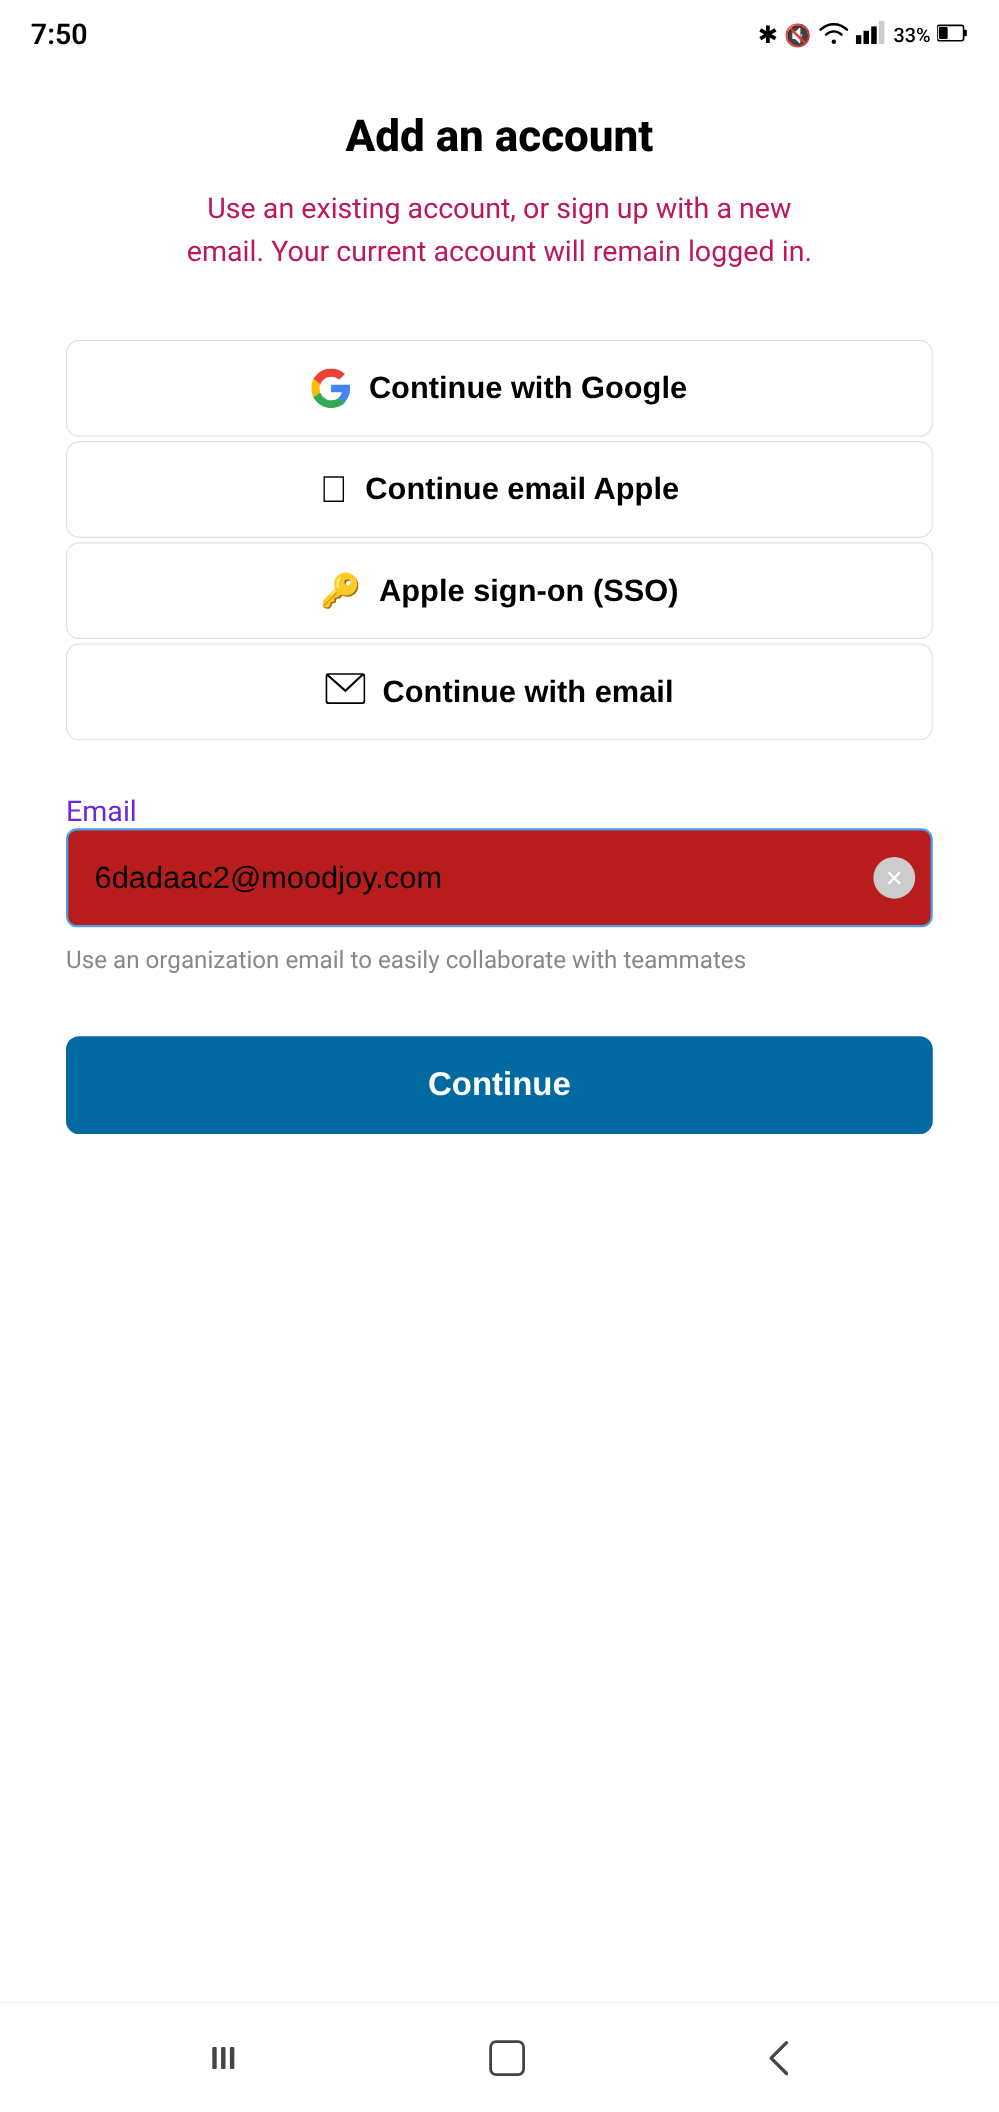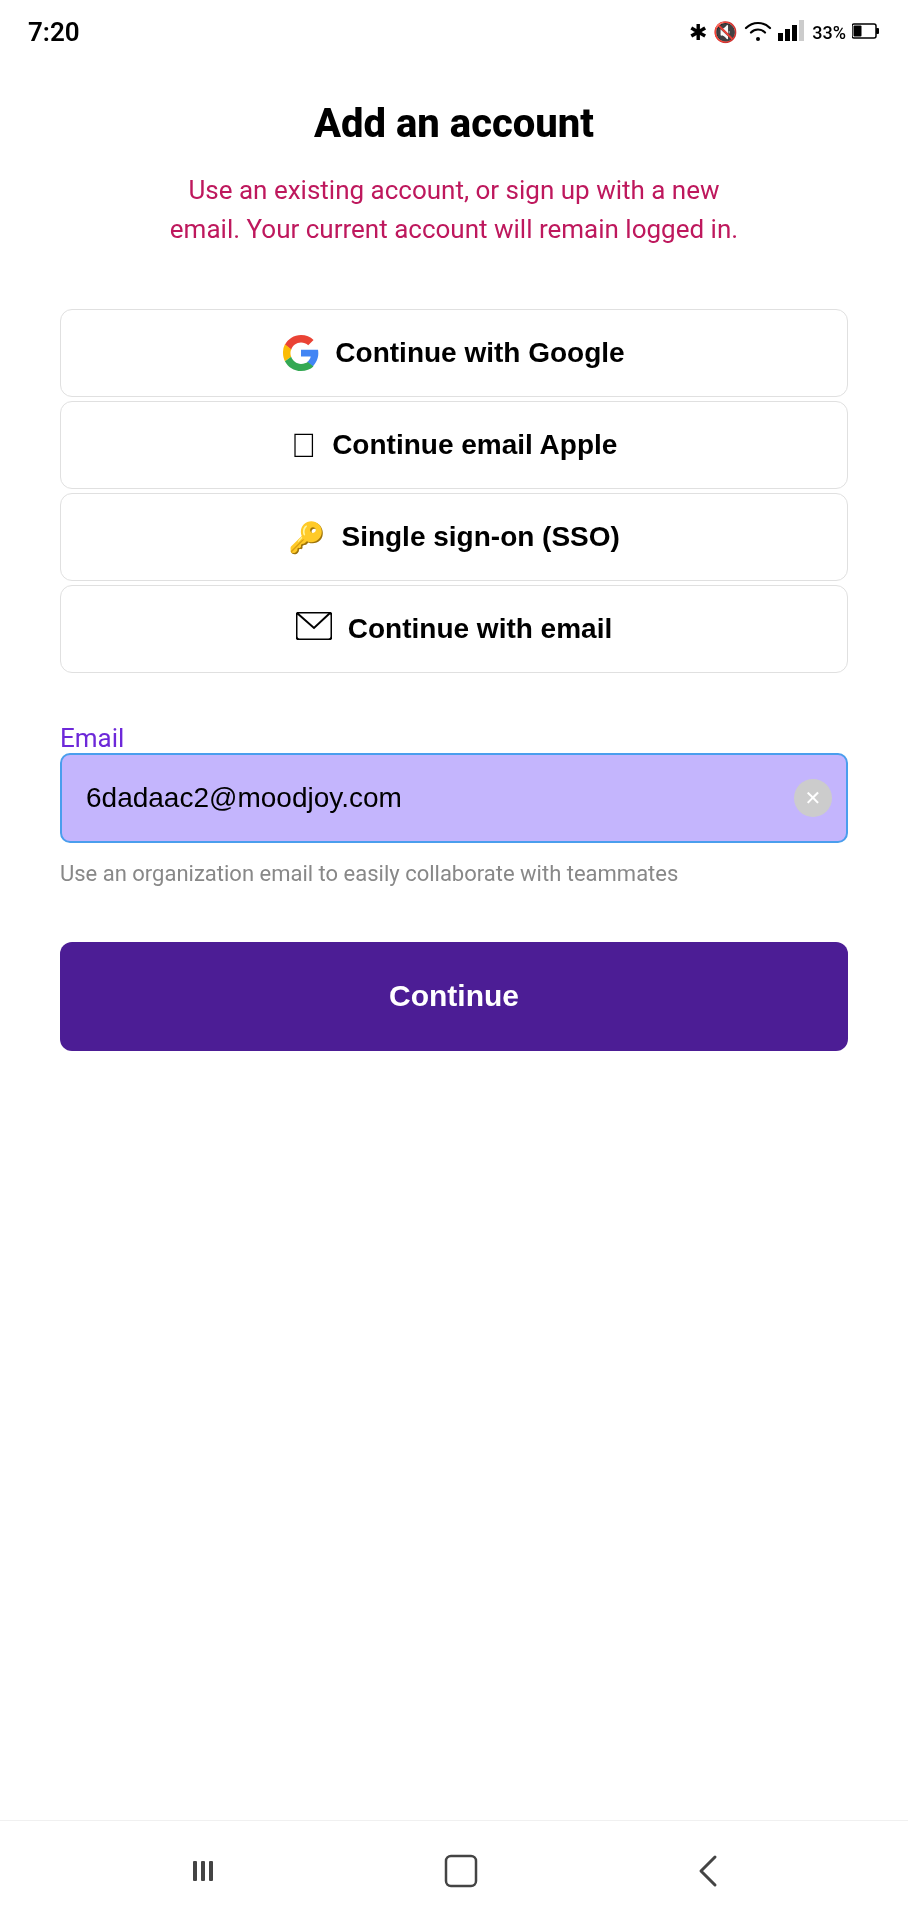--- a/index.html
+++ b/index.html
@@ -146,21 +146,21 @@
 
     .email-input {
       width: 100%;
       height: 90px;
       border: 2px solid #4a9eed;
       border-radius: 10px;
       padding: 0 60px 0 24px;
       font-size: 28px;
       color: #000000;
       outline: none;
-      background: #c4b5fd;
+      background: #b91c1c;
     }
 
     .clear-button {
       position: absolute;
       right: 16px;
       top: 50%;
       transform: translateY(-50%);
       width: 38px;
       height: 38px;
       background: #cccccc;
@@ -176,22 +176,22 @@
 
     .email-hint {
       font-size: 22px;
       color: #888888;
       line-height: 1.4;
       margin-bottom: 52px;
     }
 
     .continue-button {
       width: 100%;
-      height: 109px;
-      background: #4c1d95;
+      height: 89px;
+      background: #0369a1;
       border: none;
       border-radius: 12px;
       font-size: 30px;
       font-weight: 600;
       color: #ffffff;
       cursor: pointer;
       display: flex;
       align-items: center;
       justify-content: center;
     }
@@ -212,21 +212,21 @@
       justify-content: center;
       font-size: 36px;
       color: #444;
       cursor: pointer;
     }
   </style>
 </head>
 <body>
 
 <div class="status-bar">
-  <div class="status-bar-left">7:20</div>
+  <div class="status-bar-left">7:50</div>
   <div class="status-bar-right">
     <div class="status-icons">
 
       <span>✱</span>
 
       <span style="font-size:20px;">🔇</span>
 
       <span>
         <svg width="28" height="22" viewBox="0 0 28 22" fill="none" xmlns="http://www.w3.org/2000/svg">
           <path d="M14 18a2 2 0 1 1 0 4 2 2 0 0 1 0-4z" fill="#000"></path>
@@ -273,21 +273,21 @@
       <span>Continue with Google</span>
     </button>
 
     <button class="auth-button">
       <span class="apple-icon"></span>
       <span>Continue email Apple</span>
     </button>
 
     <button class="auth-button">
       <span class="sso-icon">🔑</span>
-      <span>Single sign-on (SSO)</span>
+      <span>Apple sign-on (SSO)</span>
     </button>
 
     <button class="auth-button">
       <span class="email-icon">
         <svg width="36" height="28" viewBox="0 0 36 28" fill="none" xmlns="http://www.w3.org/2000/svg">
           <rect x="0.5" y="0.5" width="35" height="27" rx="3" stroke="#000" stroke-width="2" fill="none"></rect>
           <path d="M1 1l17 15L34 1" stroke="#000" stroke-width="2" fill="none"></path>
         </svg>
       </span>
       <span>Continue with email</span>

